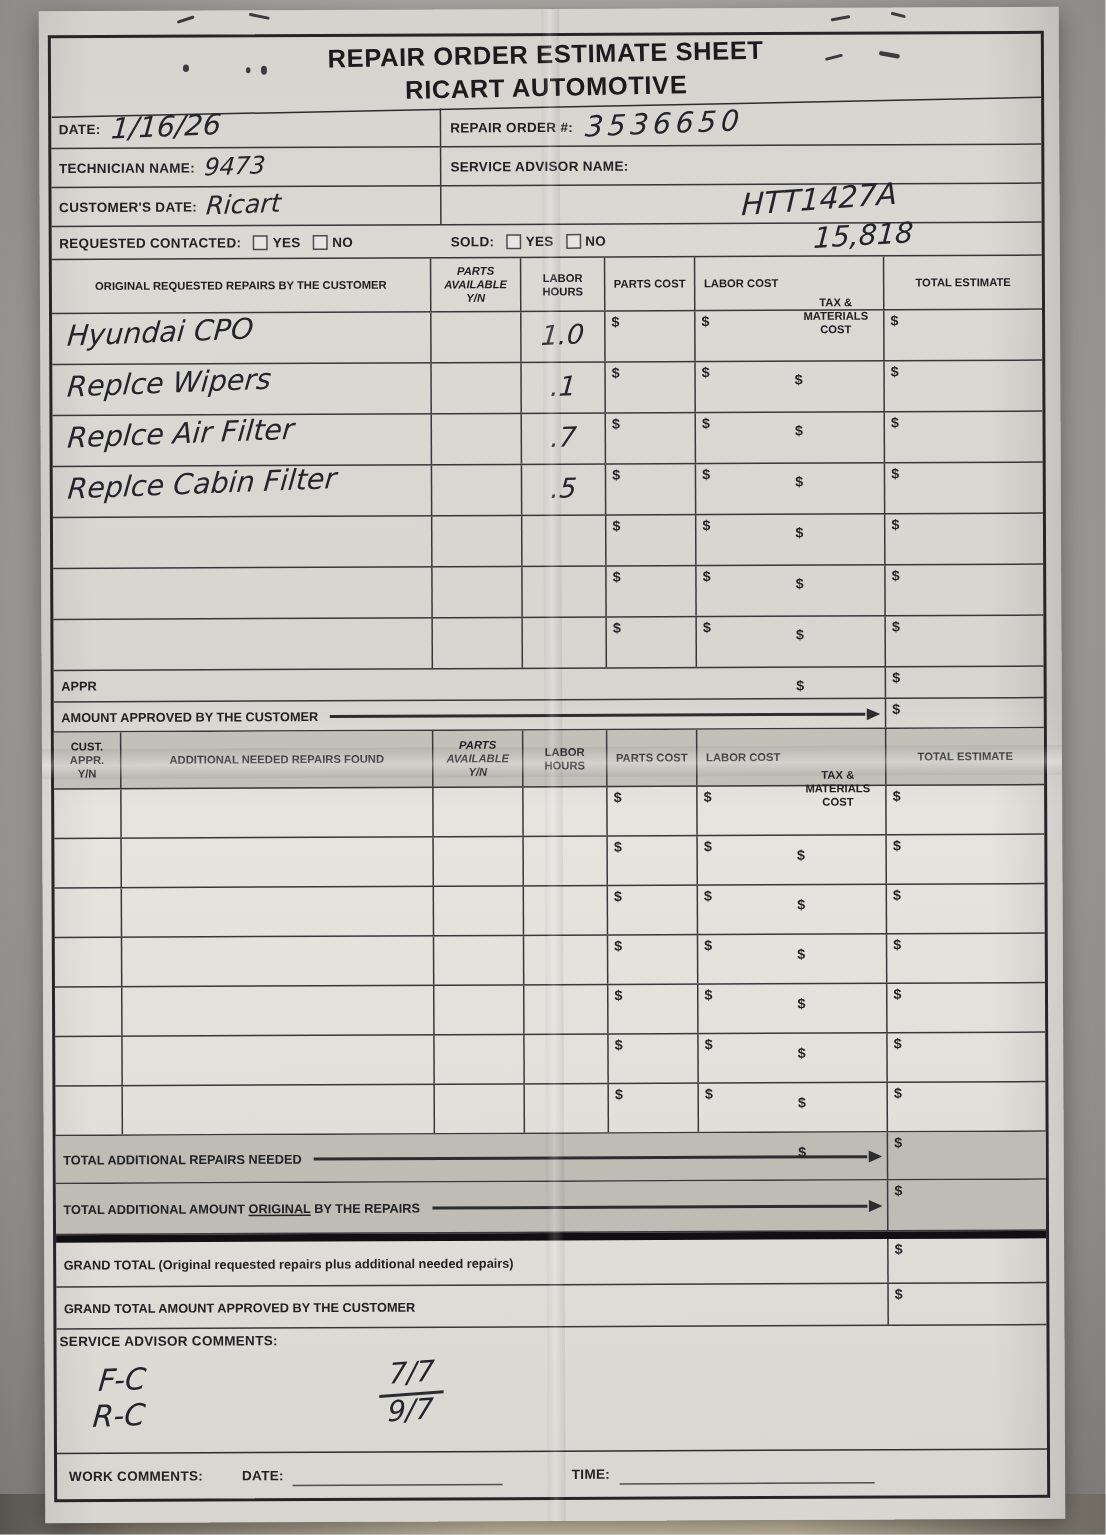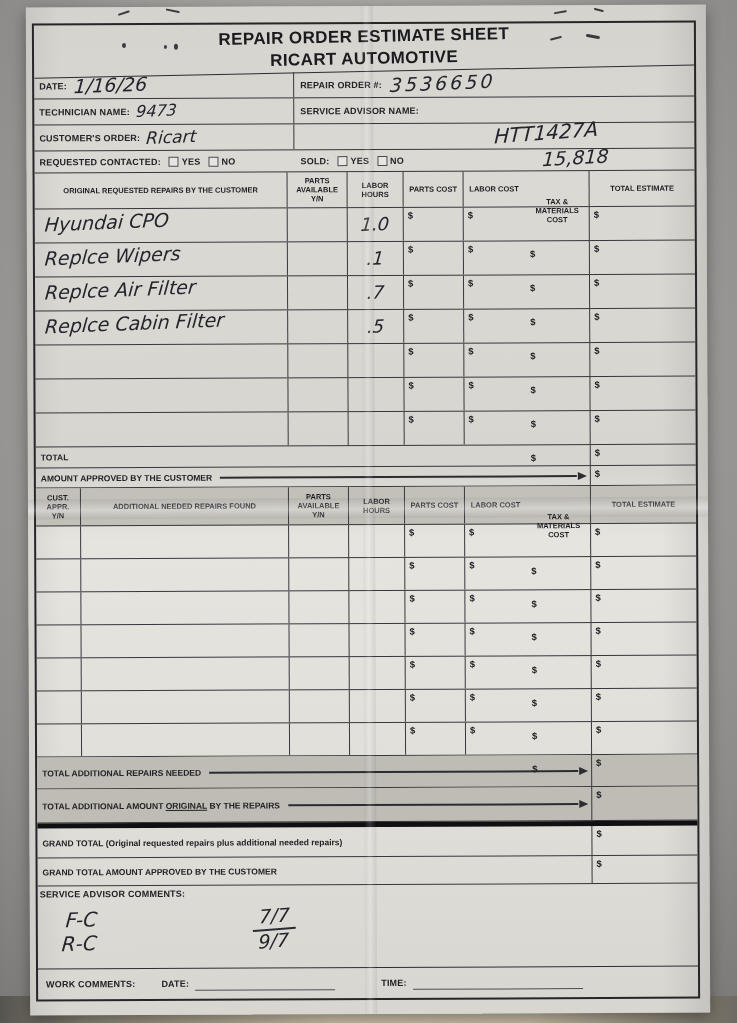--- a/index.html
+++ b/index.html
@@ -53,21 +53,21 @@
   
   .cb { display:inline-block; width:10px; height:10px; border:1.5px solid #4a4a50; background:rgba(255,255,255,.35);
     margin:0 3px 0 8px; vertical-align:-1px; }
   
   .trow { display:flex; border-bottom:1px solid #38383c; }
   .cell { border-left:1px solid #38383c; position:relative; }
   .cell:first-child { border-left:none; }
   .hdr { display:flex; align-items:center; justify-content:center; text-align:center;
     font-size:7.5px; font-weight:bold; color:#1e1e22; white-space:pre-line; line-height:1.2; }
   .c-desc1 { width:252px; } .c-cust { width:44px; } .c-desc2 { width:208px; }
-  .c-pa { width:60px; } .c-lh { width:56px; } .c-pc { width:60px; }
+  .c-pa { width:60px;font-style:italic; } .c-lh { width:56px; } .c-pc { width:60px; }
   .c-lc { width:62px; } .c-tax { width:64px;margin-top:39px; } .c-te { width:106px; }
   .t1-header { height:36px; } .t1-row { height:34px; }
   .t2-header { height:38px; background:#c3c0ba; } .t2-row { height:33px; }
   .dollar { position:absolute; left:4px; top:2px; font-size:9.5px; font-weight:bold; color:#222226; }
   .lh-center { display:flex; align-items:center; justify-content:center; }
   
   .sum-row { display:flex; border-bottom:1px solid #38383c; align-items:center; }
   .sum-label { font-size:8.5px; font-weight:bold; color:#222226; padding-left:5px; white-space:nowrap; }
   .sum-cash { width:106px; height:100%; border-left:1px solid #38383c; position:relative; flex-shrink:0; }
   .arrow-line { flex:1; height:2px; background:#2d2d31; margin:0 1px 0 8px; align-self:center; }
@@ -137,21 +137,21 @@
         <span class="flabel">TECHNICIAN NAME:</span>
         <span class="hand hand-tech">9473</span>
       </div>
       <div class="info-right">
         <span class="flabel">SERVICE ADVISOR NAME:</span>
       </div>
     </div>
 
     <div class="info-row" style="height:26px">
       <div class="info-left">
-        <span class="flabel">CUSTOMER'S ORDER:</span>
+        <span class="flabel">CUSTOMER'S DATE:</span>
         <span class="hand hand-cust">Ricart</span>
       </div>
       <div class="info-right">
         <span class="hand hand-stock">HTT1427A</span>
       </div>
     </div>
 
     <div class="info-row" style="height:22px">
       <div class="info-left" style="border-right:none">
         <span class="flabel">REQUESTED CONTACTED:</span>
@@ -307,21 +307,21 @@
         </div>
       <div class="cell c-tax">
           <span class="dollar">$</span>
         </div>
       <div class="cell c-te">
           <span class="dollar">$</span>
         </div>
     </div>
 
     <div class="sum-row" style="height:21px">
-      <span class="sum-label">TOTAL</span>
+      <span class="sum-label">APPR</span>
       <span style="flex:1"></span>
       <span class="sum-cash">
           <span class="dollar">$</span>
         </span>
     </div>
 
     <div class="sum-row" style="height:20px">
       <span class="sum-label">AMOUNT APPROVED BY THE CUSTOMER</span>
       <span class="arrow-line"></span>
       <span class="arrow-head"></span>

